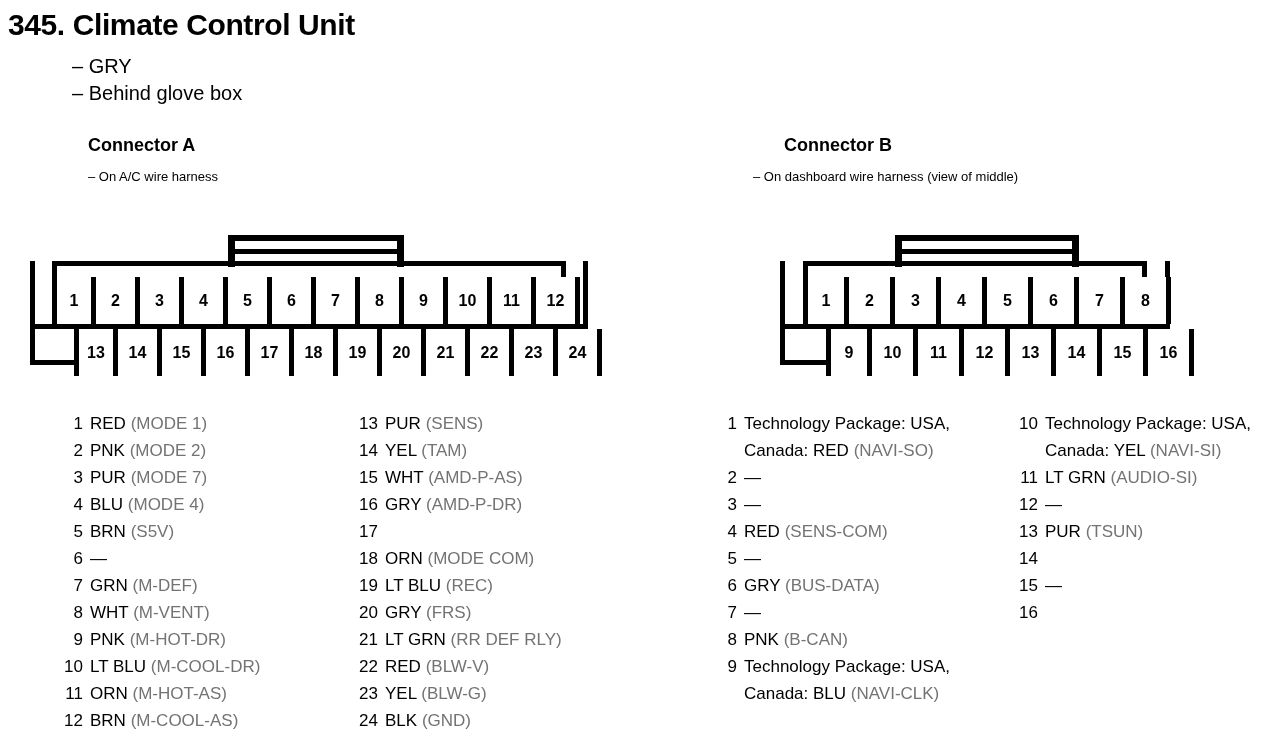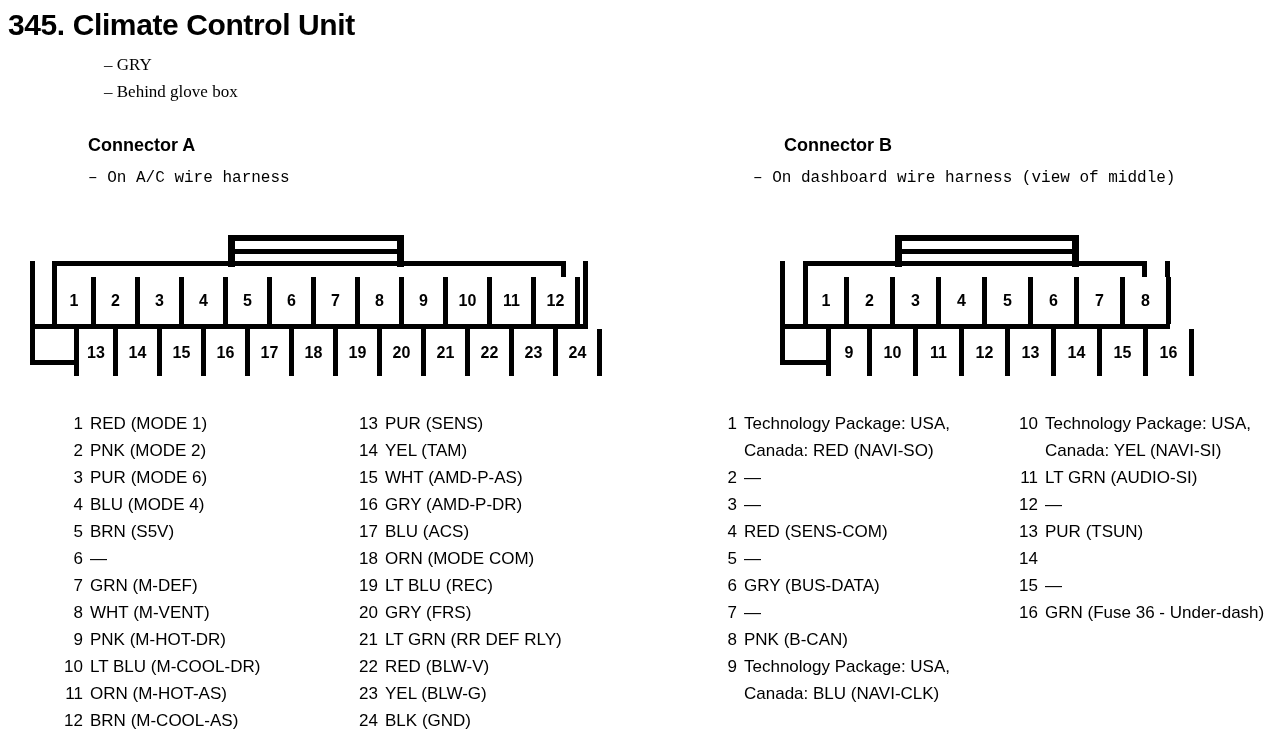--- a/index.html
+++ b/index.html
@@ -10,31 +10,31 @@
   }
   .page{position:absolute;left:0;top:0;width:1270px;height:750px;}
 
   
   .title{
     position:absolute;left:8px;top:8px;
     font-size:30px;font-weight:bold;letter-spacing:-0.4px;
     white-space:nowrap;
   }
   .sub{
-    position:absolute;left:104px;
-    font-size:17px;white-space:nowrap;font-family:Liberation Serif, serif;
+    position:absolute;left:72px;
+    font-size:20px;white-space:nowrap;
   }
   .sub1{top:55px;}
   .sub2{top:82px;}
 
   .conn-head{
     position:absolute;font-size:18px;font-weight:bold;white-space:nowrap;
   }
   .conn-sub{
-    position:absolute;font-size:16px;white-space:nowrap;font-family:Liberation Mono, monospace;
+    position:absolute;font-size:13px;white-space:nowrap;
   }
   #connA-head{left:88px;top:135px;}
   #connA-sub{left:88px;top:169px;}
   #connB-head{left:784px;top:135px;}
   #connB-sub{left:753px;top:169px;}
 
   
   .conn{position:absolute;}
 
   .shell{
@@ -84,21 +84,21 @@
   .pinlist{position:absolute;font-size:17px;line-height:27px;}
   .pin{
     display:flex;align-items:flex-start;
     white-space:nowrap;
   }
   .pin .num{
     text-align:right;flex:0 0 auto;
     padding-right:7px;
   }
   .pin .body{flex:1 1 auto;white-space:normal;}
-  .sig{color:#000000;}
+  .sig{color:#737373;}
 
   .listA1{left:55px;top:410px;}
   .listA2{left:350px;top:410px;}
   .listB1{left:715px;top:410px;}
   .listB2{left:1010px;top:410px;}
 
   .listA1 .num,.listA2 .num{width:28px;}
   .listB1 .num{width:22px;}
   .listB2 .num{width:28px;}
   .listB1 .body,.listB2 .body{max-width:250px;white-space:normal;}
@@ -191,21 +191,21 @@
       <div class="pin">
         <span class="num">1</span>
         <span class="body"><span>RED</span> <span class="sig">(MODE 1)</span></span>
       </div>
       <div class="pin">
         <span class="num">2</span>
         <span class="body"><span>PNK</span> <span class="sig">(MODE 2)</span></span>
       </div>
       <div class="pin">
         <span class="num">3</span>
-        <span class="body"><span>PUR</span> <span class="sig">(MODE 6)</span></span>
+        <span class="body"><span>PUR</span> <span class="sig">(MODE 7)</span></span>
       </div>
       <div class="pin">
         <span class="num">4</span>
         <span class="body"><span>BLU</span> <span class="sig">(MODE 4)</span></span>
       </div>
       <div class="pin">
         <span class="num">5</span>
         <span class="body"><span>BRN</span> <span class="sig">(S5V)</span></span>
       </div>
       <div class="pin">
@@ -249,21 +249,20 @@
       <div class="pin">
         <span class="num">15</span>
         <span class="body"><span>WHT</span> <span class="sig">(AMD-P-AS)</span></span>
       </div>
       <div class="pin">
         <span class="num">16</span>
         <span class="body"><span>GRY</span> <span class="sig">(AMD-P-DR)</span></span>
       </div>
       <div class="pin">
         <span class="num">17</span>
-        <span class="body"><span>BLU</span> <span class="sig">(ACS)</span></span>
       </div>
       <div class="pin">
         <span class="num">18</span>
         <span class="body"><span>ORN</span> <span class="sig">(MODE COM)</span></span>
       </div>
       <div class="pin">
         <span class="num">19</span>
         <span class="body"><span>LT BLU</span> <span class="sig">(REC)</span></span>
       </div>
       <div class="pin">
@@ -344,17 +343,16 @@
       </div>
       <div class="pin">
         <span class="num">14</span>
       </div>
       <div class="pin">
         <span class="num">15</span>
         <span class="body"><span>—</span></span>
       </div>
       <div class="pin">
         <span class="num">16</span>
-        <span class="body"><span>GRN</span> <span class="sig">(Fuse 36 - Under-dash)</span></span>
       </div>
     </div>
 
 </div>
 
 </body></html>

